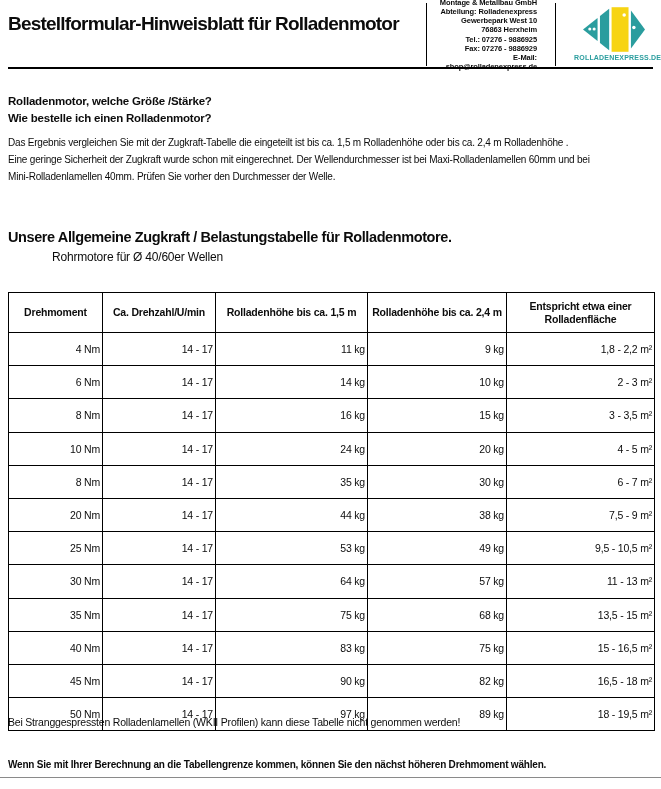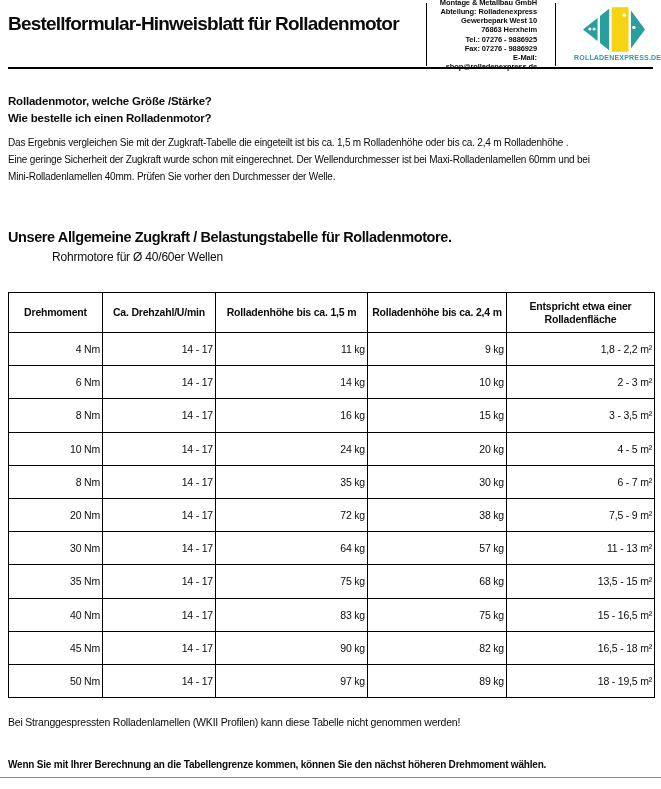--- a/index.html
+++ b/index.html
@@ -145,23 +145,30 @@
         <tr>
           <td>8 Nm</td>
           <td>14 - 17</td>
           <td>35 kg</td>
           <td>30 kg</td>
           <td>6 - 7 m²</td>
         </tr>
         <tr>
           <td>20 Nm</td>
           <td>14 - 17</td>
-          <td>72 kg</td>
+          <td>44 kg</td>
           <td>38 kg</td>
           <td>7,5 - 9 m²</td>
+        </tr>
+        <tr>
+          <td>25 Nm</td>
+          <td>14 - 17</td>
+          <td>53 kg</td>
+          <td>49 kg</td>
+          <td>9,5 - 10,5 m²</td>
         </tr>
         <tr>
           <td>30 Nm</td>
           <td>14 - 17</td>
           <td>64 kg</td>
           <td>57 kg</td>
           <td>11 - 13 m²</td>
         </tr>
         <tr>
           <td>35 Nm</td>

